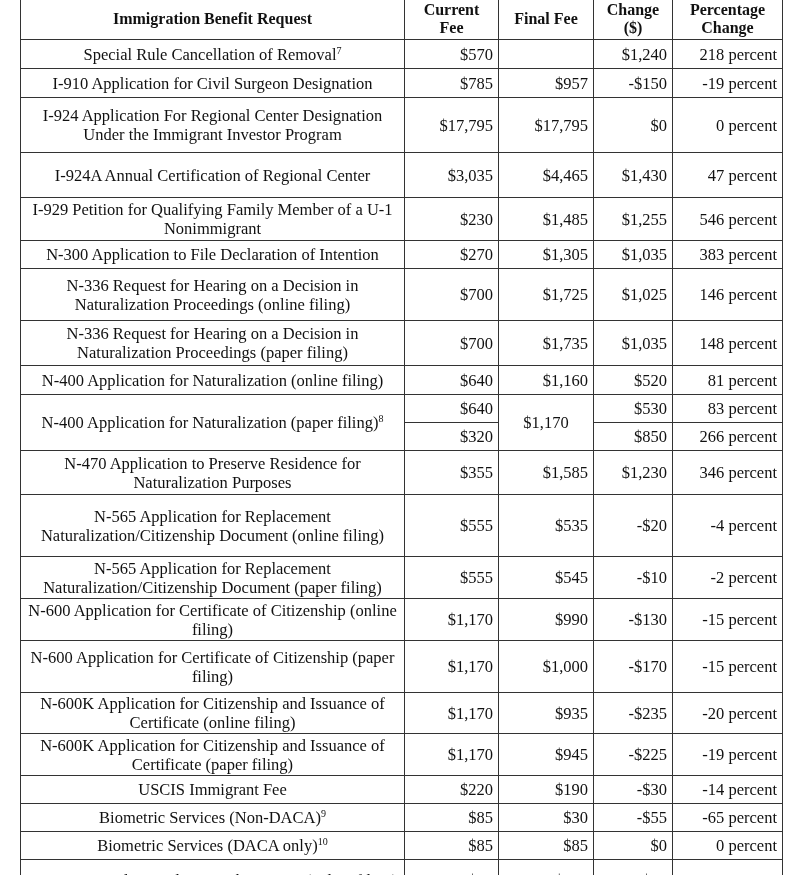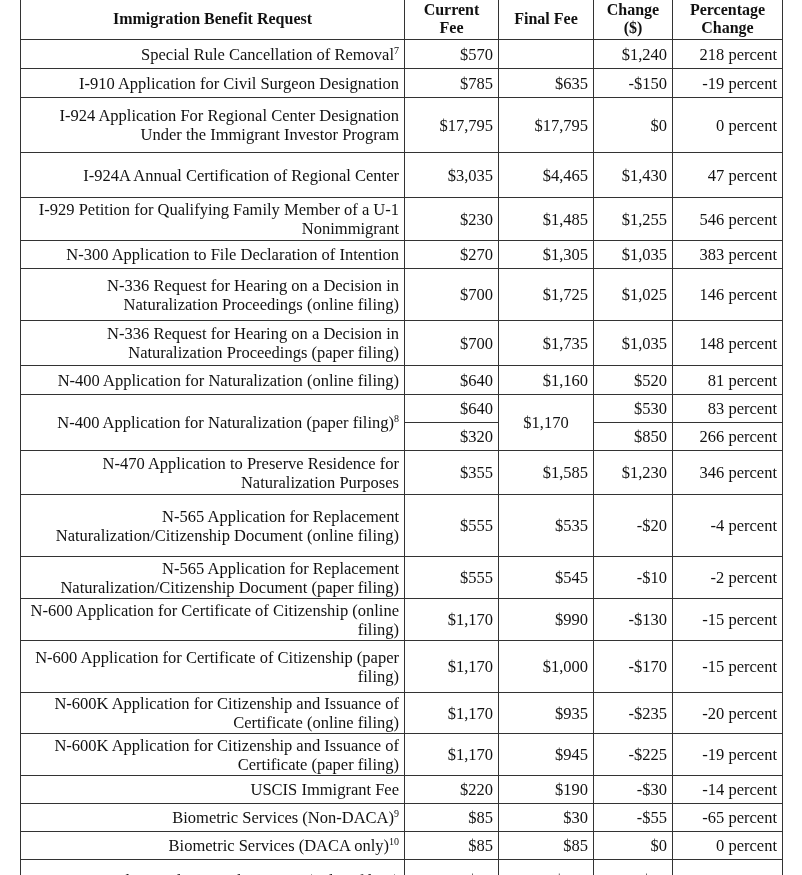--- a/index.html
+++ b/index.html
@@ -3,21 +3,21 @@
 <meta charset="utf-8">
 <style>
   html, body { margin:0; padding:0; background:#ffffff; }
   body { width:802px; height:875px; position:relative; overflow:hidden;
          font-family:"Liberation Serif","DejaVu Serif",serif; color:#111; }
   table.fees { position:absolute; left:20px; top:-2px; border-collapse:collapse;
                table-layout:fixed; width:762px; }
   table.fees td, table.fees th { border:1.5px solid #333; padding:0 5px;
                font-size:16.5px; line-height:19px; vertical-align:middle; }
   table.fees th { font-weight:bold; text-align:center; font-size:16px; line-height:18px; }
-  td.req { text-align:right; padding-left:6px; }
+  td.req { text-align:center; padding-left:6px; }
   td.num { text-align:right; padding-right:8px; }
   td.ctr { text-align:center; }
   td.top { vertical-align:top; padding-top:2px; }
   sup { font-size:10px; line-height:0; vertical-align:super; }
   col.c1 { width:384px; } col.c2 { width:94px; } col.c3 { width:95px; }
   col.c4 { width:79px; } col.c5 { width:110px; }
 </style>
 </head>
 <body>
 
@@ -42,21 +42,21 @@
     <tr style="height:29px">
       <td class="req"><span>Special Rule Cancellation of Removal</span><sup>7</sup></td>
       <td class="num">$570</td>
       <td class="num"></td>
       <td class="num">$1,240</td>
       <td class="num">218 percent</td>
     </tr>
     <tr style="height:29px">
       <td class="req">I-910 Application for Civil Surgeon Designation</td>
       <td class="num">$785</td>
-      <td class="num">$635</td>
+      <td class="num">$957</td>
       <td class="num">-$150</td>
       <td class="num">-19 percent</td>
     </tr>
     <tr style="height:55px">
       <td class="req">I-924 Application For Regional Center Designation Under the Immigrant Investor Program</td>
       <td class="num">$17,795</td>
       <td class="num">$17,795</td>
       <td class="num">$0</td>
       <td class="num">0 percent</td>
     </tr>

